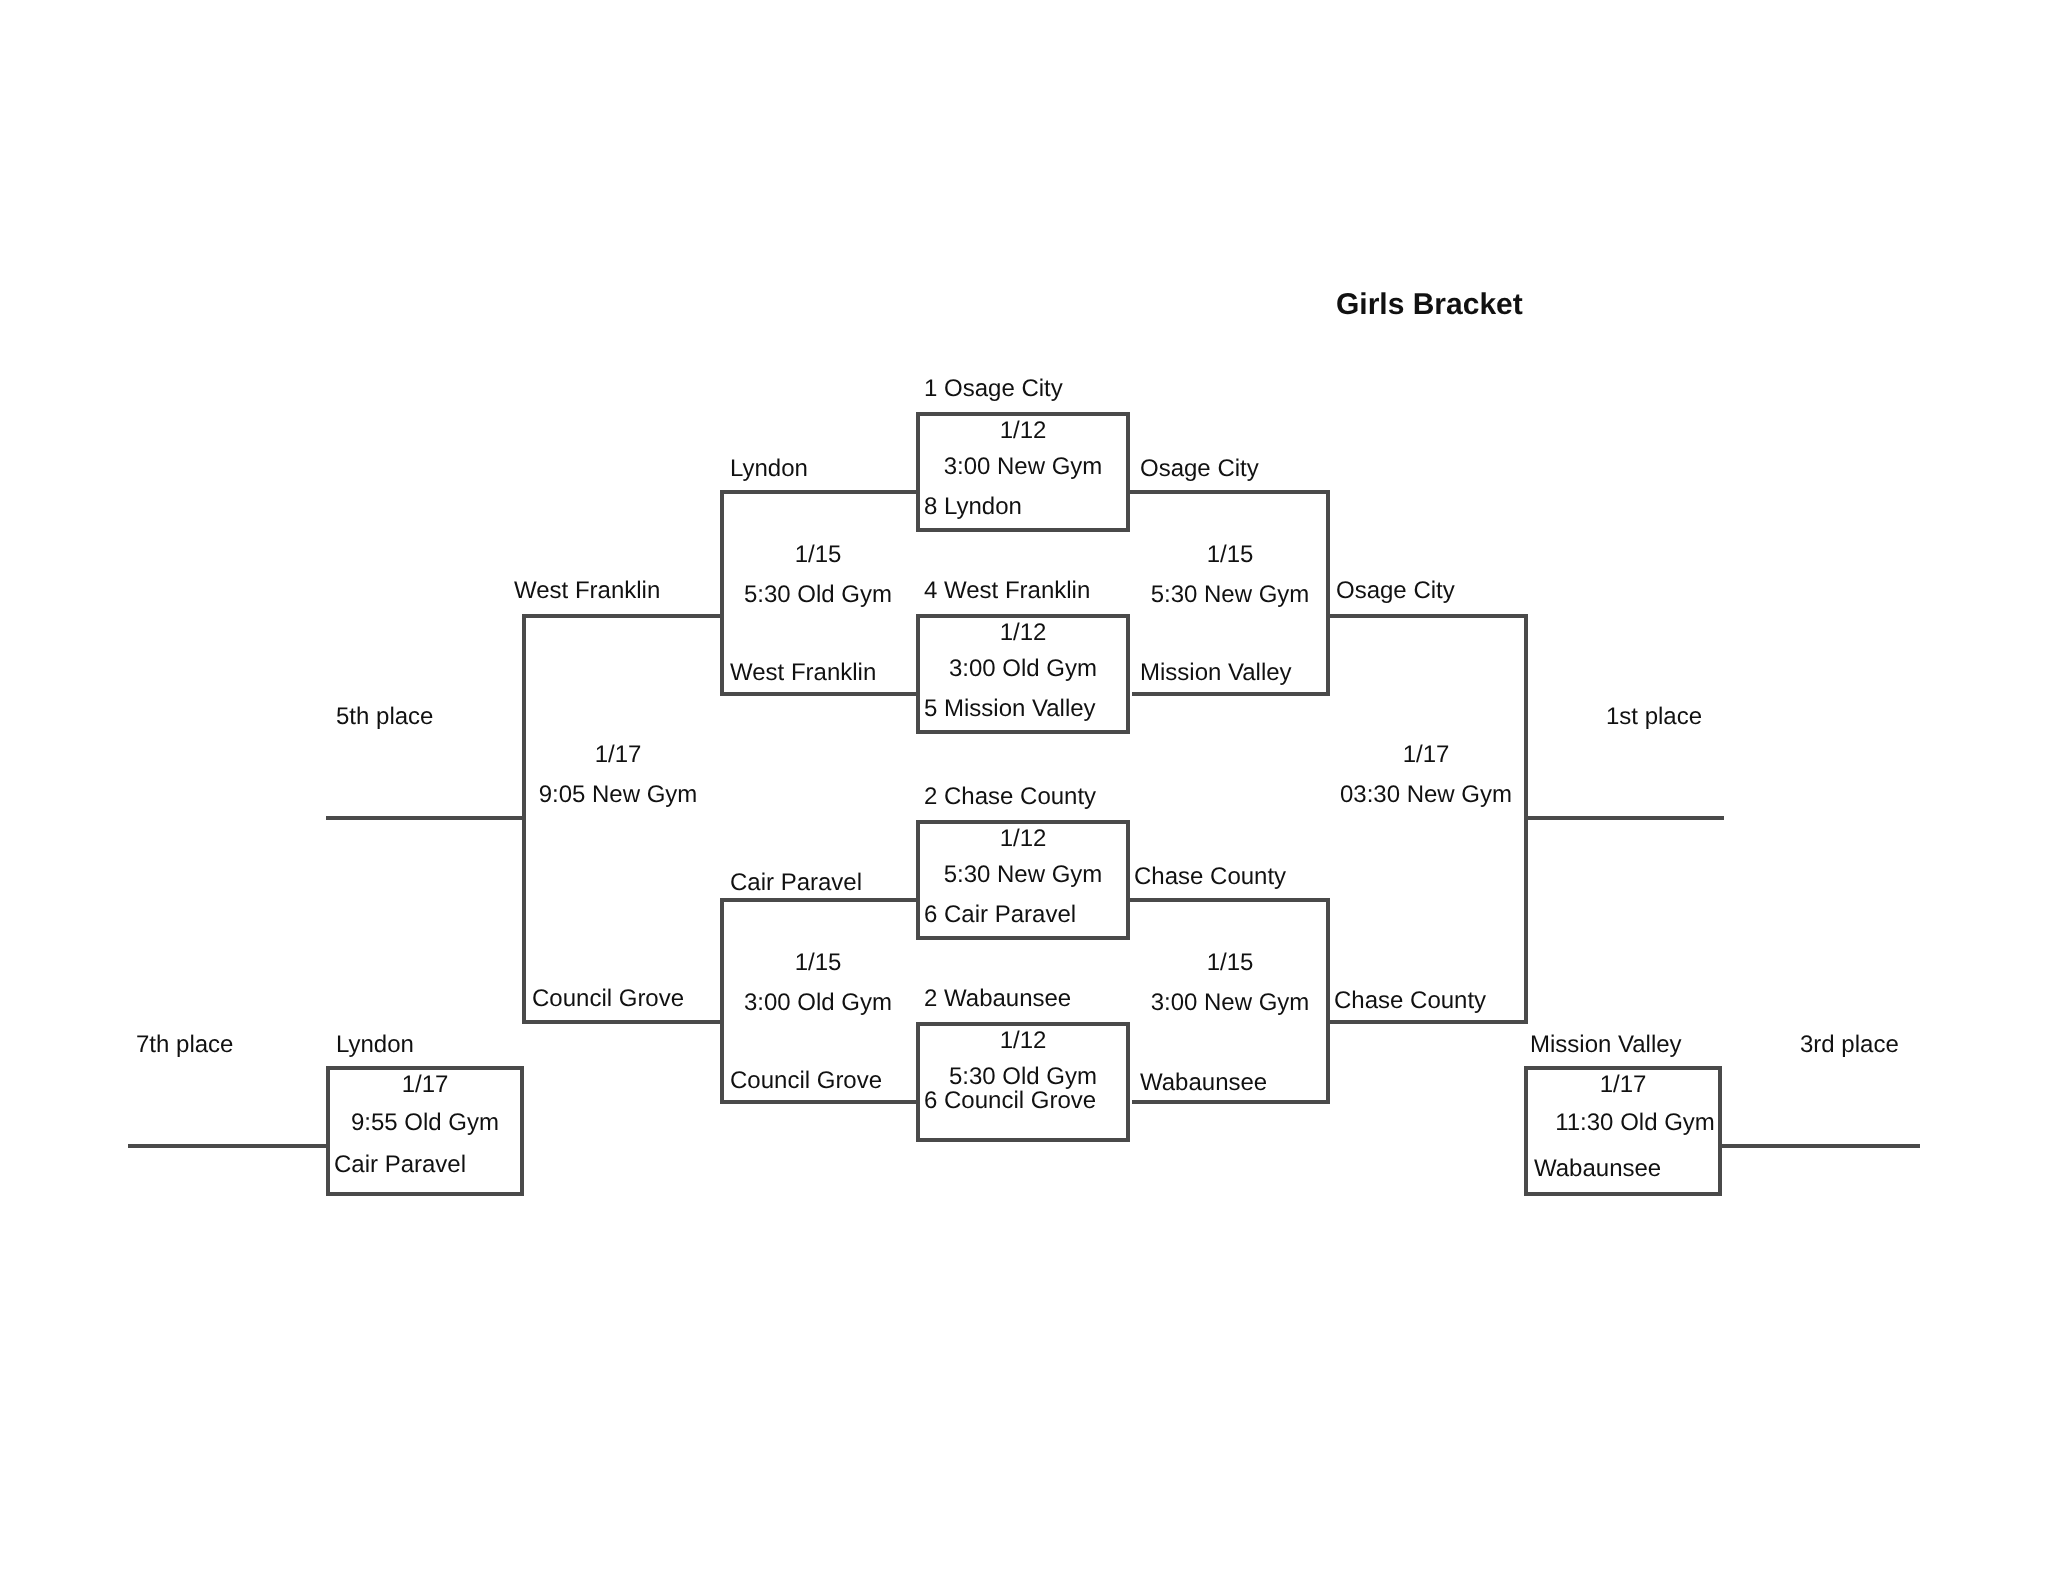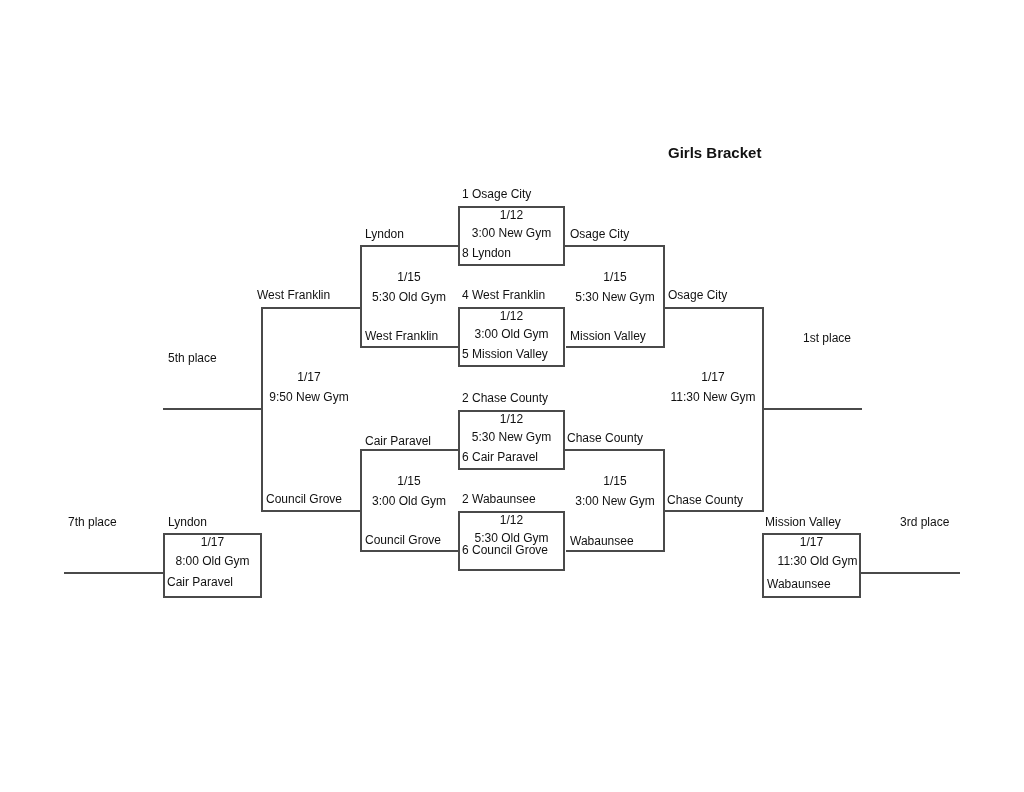--- a/index.html
+++ b/index.html
@@ -65,21 +65,21 @@
   <div class="t" style="left:365px;top:435px">Cair Paravel</div>
   <div class="i c" style="left:360px;top:475px;width:98px">1/15</div>
   <div class="i c" style="left:360px;top:495px;width:98px">3:00 Old Gym</div>
   <div class="t" style="left:365px;top:534px">Council Grove</div>
   <div class="t" style="left:266px;top:493px">Council Grove</div>
 
   <div class="vl" style="left:261px;top:307px;height:205px"></div>
   <div class="hl" style="left:163px;top:408px;width:98px"></div>
   <div class="t" style="left:168px;top:352px">5th place</div>
   <div class="i c" style="left:262px;top:371px;width:94px">1/17</div>
-  <div class="i c" style="left:262px;top:391px;width:94px">9:50 New Gym</div>
+  <div class="i c" style="left:262px;top:391px;width:94px">9:05 New Gym</div>
 
   <div class="hl" style="left:565px;top:245px;width:100px"></div>
   <div class="hl" style="left:566px;top:346px;width:99px"></div>
   <div class="vl" style="left:663px;top:245px;height:103px"></div>
   <div class="hl" style="left:665px;top:307px;width:98px"></div>
   <div class="t" style="left:570px;top:228px">Osage City</div>
   <div class="i c" style="left:566px;top:271px;width:98px">1/15</div>
   <div class="i c" style="left:566px;top:291px;width:98px">5:30 New Gym</div>
   <div class="t" style="left:570px;top:330px">Mission Valley</div>
   <div class="t" style="left:668px;top:289px">Osage City</div>
@@ -89,30 +89,30 @@
   <div class="vl" style="left:663px;top:449px;height:103px"></div>
   <div class="hl" style="left:665px;top:510px;width:98px"></div>
   <div class="t" style="left:567px;top:432px">Chase County</div>
   <div class="i c" style="left:566px;top:475px;width:98px">1/15</div>
   <div class="i c" style="left:566px;top:495px;width:98px">3:00 New Gym</div>
   <div class="t" style="left:570px;top:535px">Wabaunsee</div>
   <div class="t" style="left:667px;top:494px">Chase County</div>
 
   <div class="vl" style="left:762px;top:307px;height:205px"></div>
   <div class="hl" style="left:764px;top:408px;width:98px"></div>
-  <div class="t" style="left:803px;top:332px">1st place</div>
+  <div class="t" style="left:803px;top:352px">1st place</div>
   <div class="i c" style="left:666px;top:371px;width:94px">1/17</div>
-  <div class="i c" style="left:666px;top:391px;width:94px">11:30 New Gym</div>
+  <div class="i c" style="left:666px;top:391px;width:94px">03:30 New Gym</div>
 
   <div class="bx" style="left:163px;top:533px;width:99px;height:65px"></div>
   <div class="hl" style="left:64px;top:572px;width:99px"></div>
   <div class="t" style="left:68px;top:516px">7th place</div>
   <div class="t" style="left:168px;top:516px">Lyndon</div>
   <div class="i c" style="left:163px;top:536px;width:99px">1/17</div>
-  <div class="i c" style="left:163px;top:555px;width:99px">8:00 Old Gym</div>
+  <div class="i c" style="left:163px;top:555px;width:99px">9:55 Old Gym</div>
   <div class="t" style="left:167px;top:576px">Cair Paravel</div>
 
   <div class="bx" style="left:762px;top:533px;width:99px;height:65px"></div>
   <div class="hl" style="left:861px;top:572px;width:99px"></div>
   <div class="t" style="left:900px;top:516px">3rd place</div>
   <div class="t" style="left:765px;top:516px">Mission Valley</div>
   <div class="i c" style="left:762px;top:536px;width:99px">1/17</div>
   <div class="i c" style="left:762px;top:555px;width:111px">11:30 Old Gym</div>
   <div class="t" style="left:767px;top:578px">Wabaunsee</div>
 

